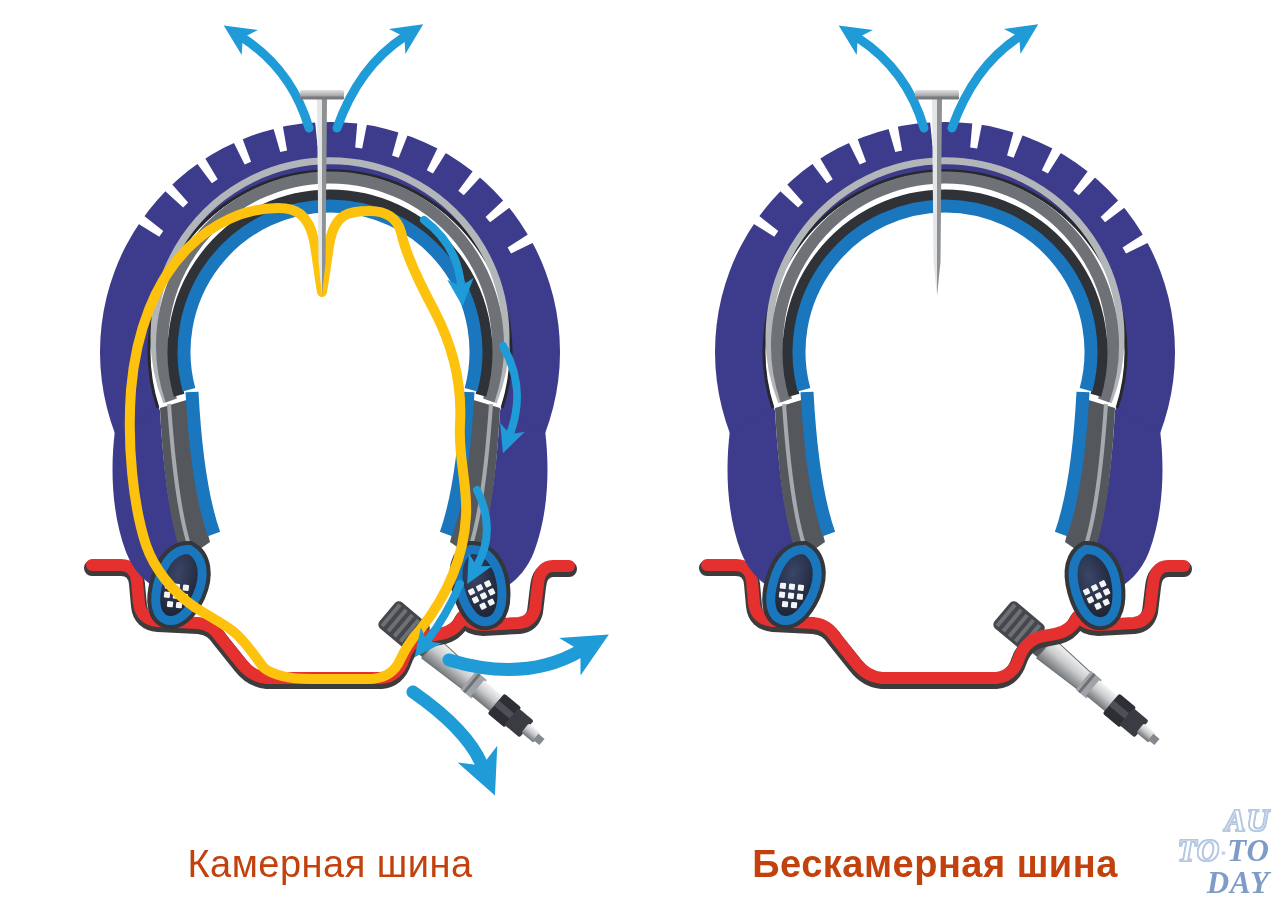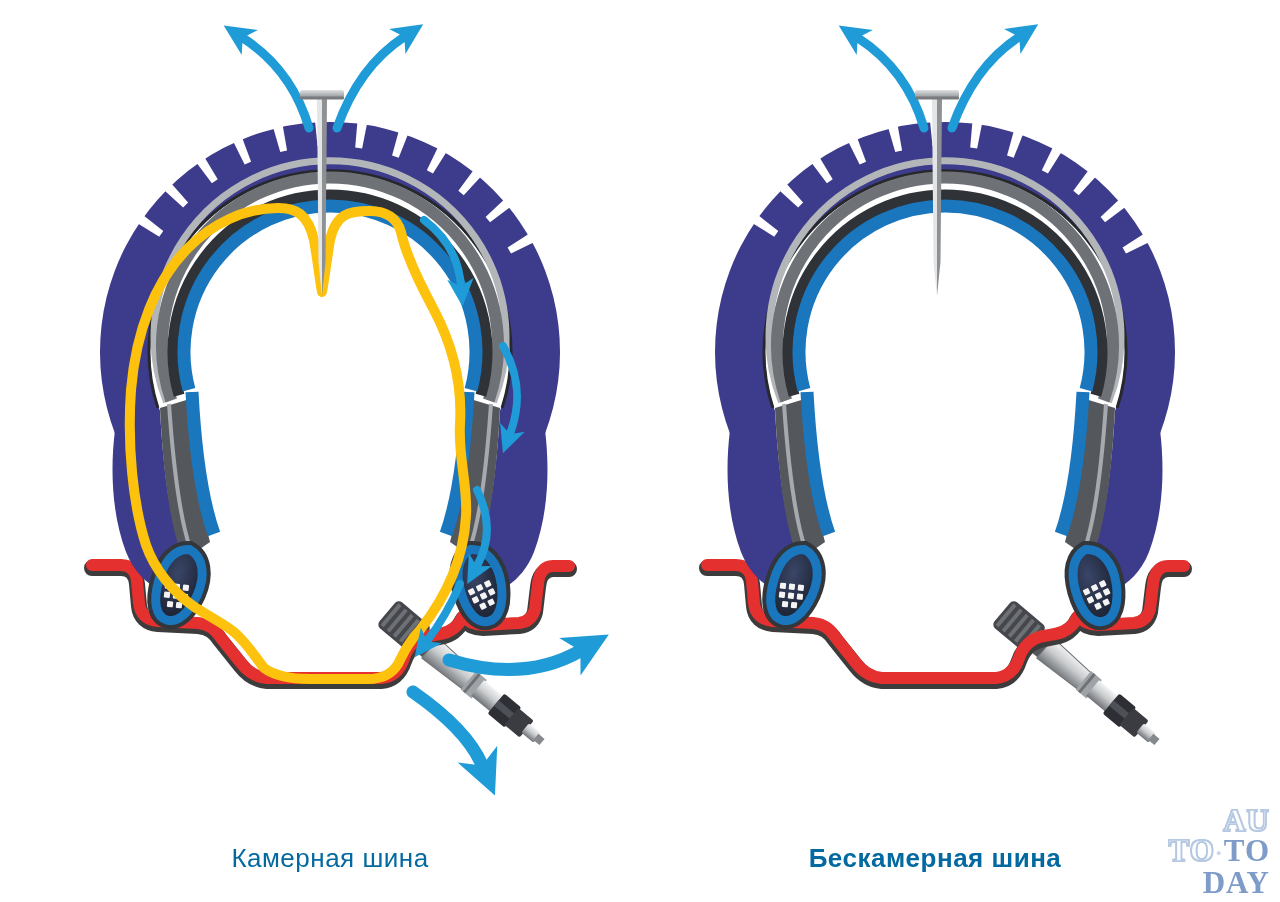--- a/index.html
+++ b/index.html
@@ -3,28 +3,28 @@
 <meta charset="utf-8">
 <style>
   html,body{margin:0;padding:0;}
   body{
     width:1280px;height:902px;position:relative;overflow:hidden;
     background:#ffffff;font-family:"Liberation Sans",sans-serif;
   }
   .stage{position:absolute;inset:0;}
   svg{display:block;}
   .caption{
-    position:absolute;top:844px;font-size:26px;line-height:1.1;color:#0369a1;
+    position:absolute;top:844px;font-size:38px;line-height:1.1;color:#c2410c;
     text-align:center;font-family:"Liberation Sans",sans-serif;letter-spacing:0.5px;
   }
   .caption.left{left:80px;width:500px;}
   .caption.right{left:690px;width:490px;font-weight:bold;}
   .watermark{
     position:absolute;right:10px;bottom:4px;text-align:right;
-    font-family:"Liberation Serif",serif;font-weight:bold;
+    font-family:"Liberation Serif",serif;font-weight:bold;font-style:italic;
     font-size:31px;line-height:30px;letter-spacing:1px;
   }
   .wm-white{
     color:#ffffff;-webkit-text-stroke:1.4px #b5c8e2;
     text-shadow:1px 1px 0 #b5c8e2,-1px -1px 0 #b5c8e2,1px -1px 0 #b5c8e2,-1px 1px 0 #b5c8e2;
   }
   .wm-dot{color:#c6d5ea;font-size:24px;}
   .wm-blue{color:#7f9cc9;}
 </style>
 </head>

